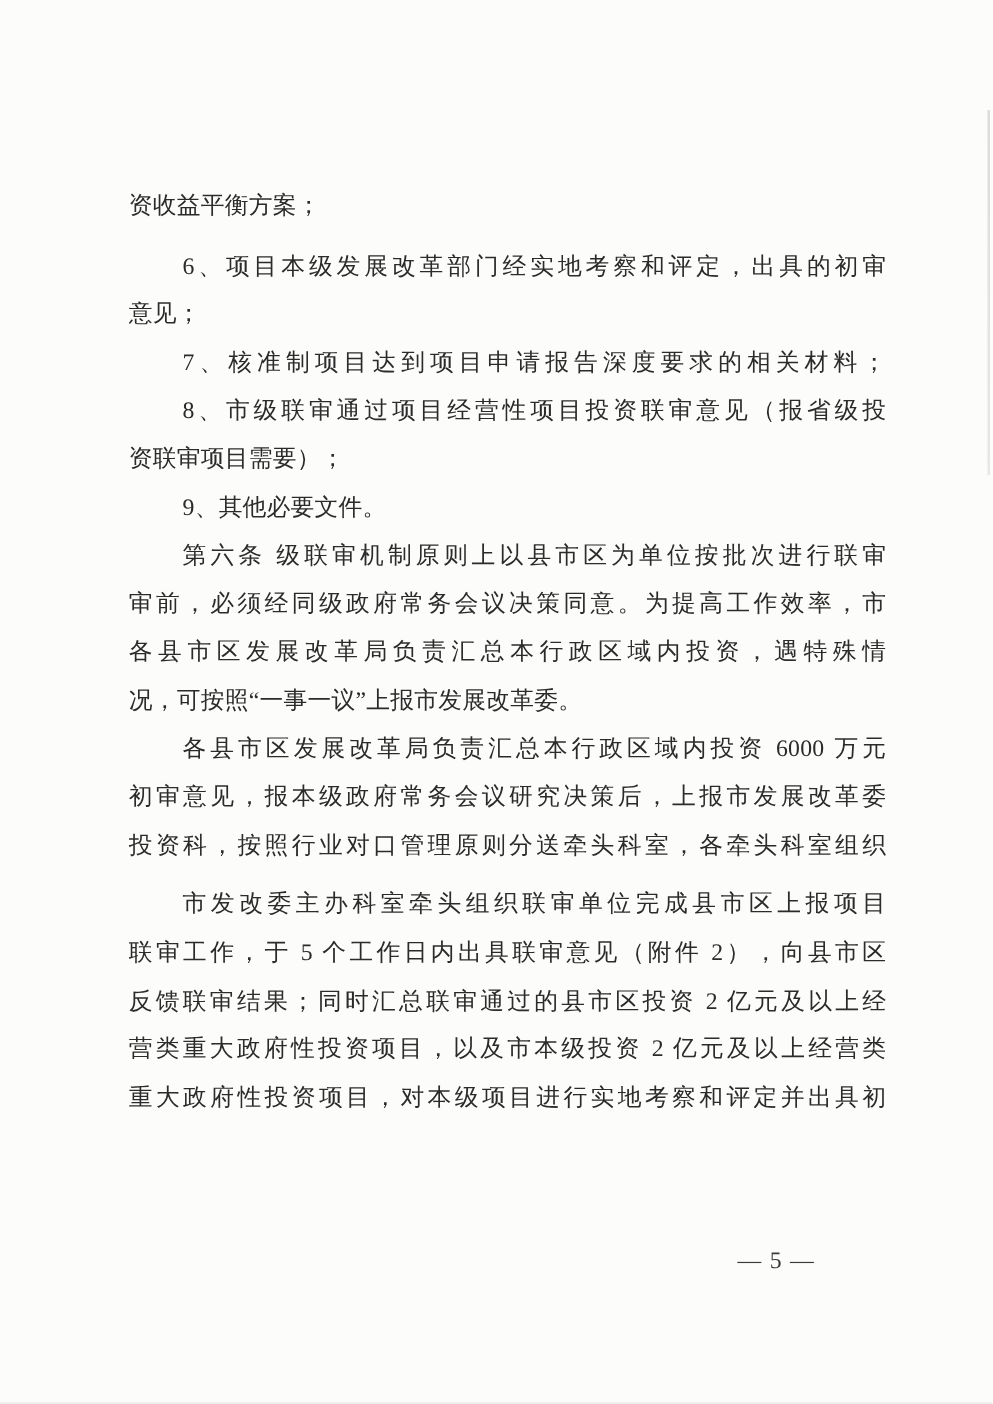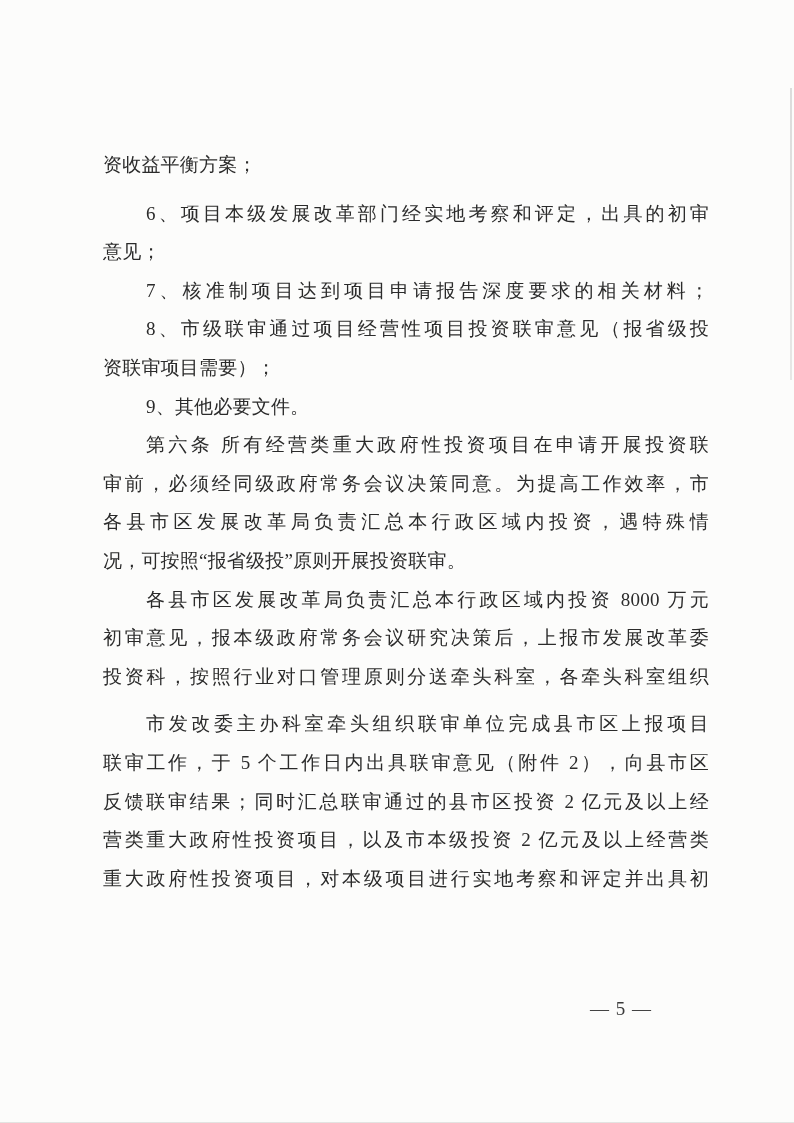--- a/index.html
+++ b/index.html
@@ -64,25 +64,25 @@
 <div class="page">
 
   <div class="content">
     <div class="line">资收益平衡方案；</div>
     <div class="line indent justify gap-a">6、项目本级发展改革部门经实地考察和评定，出具的初审</div>
     <div class="line">意见；</div>
     <div class="line indent justify">7、核准制项目达到项目申请报告深度要求的相关材料；</div>
     <div class="line indent justify">8、市级联审通过项目经营性项目投资联审意见（报省级投</div>
     <div class="line">资联审项目需要）；</div>
     <div class="line indent">9、其他必要文件。</div>
-    <div class="line indent justify"><span class="bold">第六条</span><span> 所有经营类重大政府性投资项目在申请开展投资联</span></div>
+    <div class="line indent justify"><span class="bold">第六条</span><span> 级联审机制原则上以县市区为单位按批次进行联审</span></div>
     <div class="line justify">审前，必须经同级政府常务会议决策同意。为提高工作效率，市</div>
     <div class="line justify">各县市区发展改革局负责汇总本行政区域内投资，遇特殊情</div>
-    <div class="line">况，可按照“报省级投”原则开展投资联审。</div>
-    <div class="line indent justify">各县市区发展改革局负责汇总本行政区域内投资 8000 万元</div>
+    <div class="line">况，可按照“一事一议”上报市发展改革委。</div>
+    <div class="line indent justify">各县市区发展改革局负责汇总本行政区域内投资 6000 万元</div>
     <div class="line justify">初审意见，报本级政府常务会议研究决策后，上报市发展改革委</div>
     <div class="line justify">投资科，按照行业对口管理原则分送牵头科室，各牵头科室组织</div>
     <div class="line indent justify gap-b">市发改委主办科室牵头组织联审单位完成县市区上报项目</div>
     <div class="line justify">联审工作，于 5 个工作日内出具联审意见（附件 2），向县市区</div>
     <div class="line justify">反馈联审结果；同时汇总联审通过的县市区投资 2 亿元及以上经</div>
     <div class="line justify">营类重大政府性投资项目，以及市本级投资 2 亿元及以上经营类</div>
     <div class="line justify">重大政府性投资项目，对本级项目进行实地考察和评定并出具初</div>
   </div>
 
   <div class="page-number">— 5 —</div>

